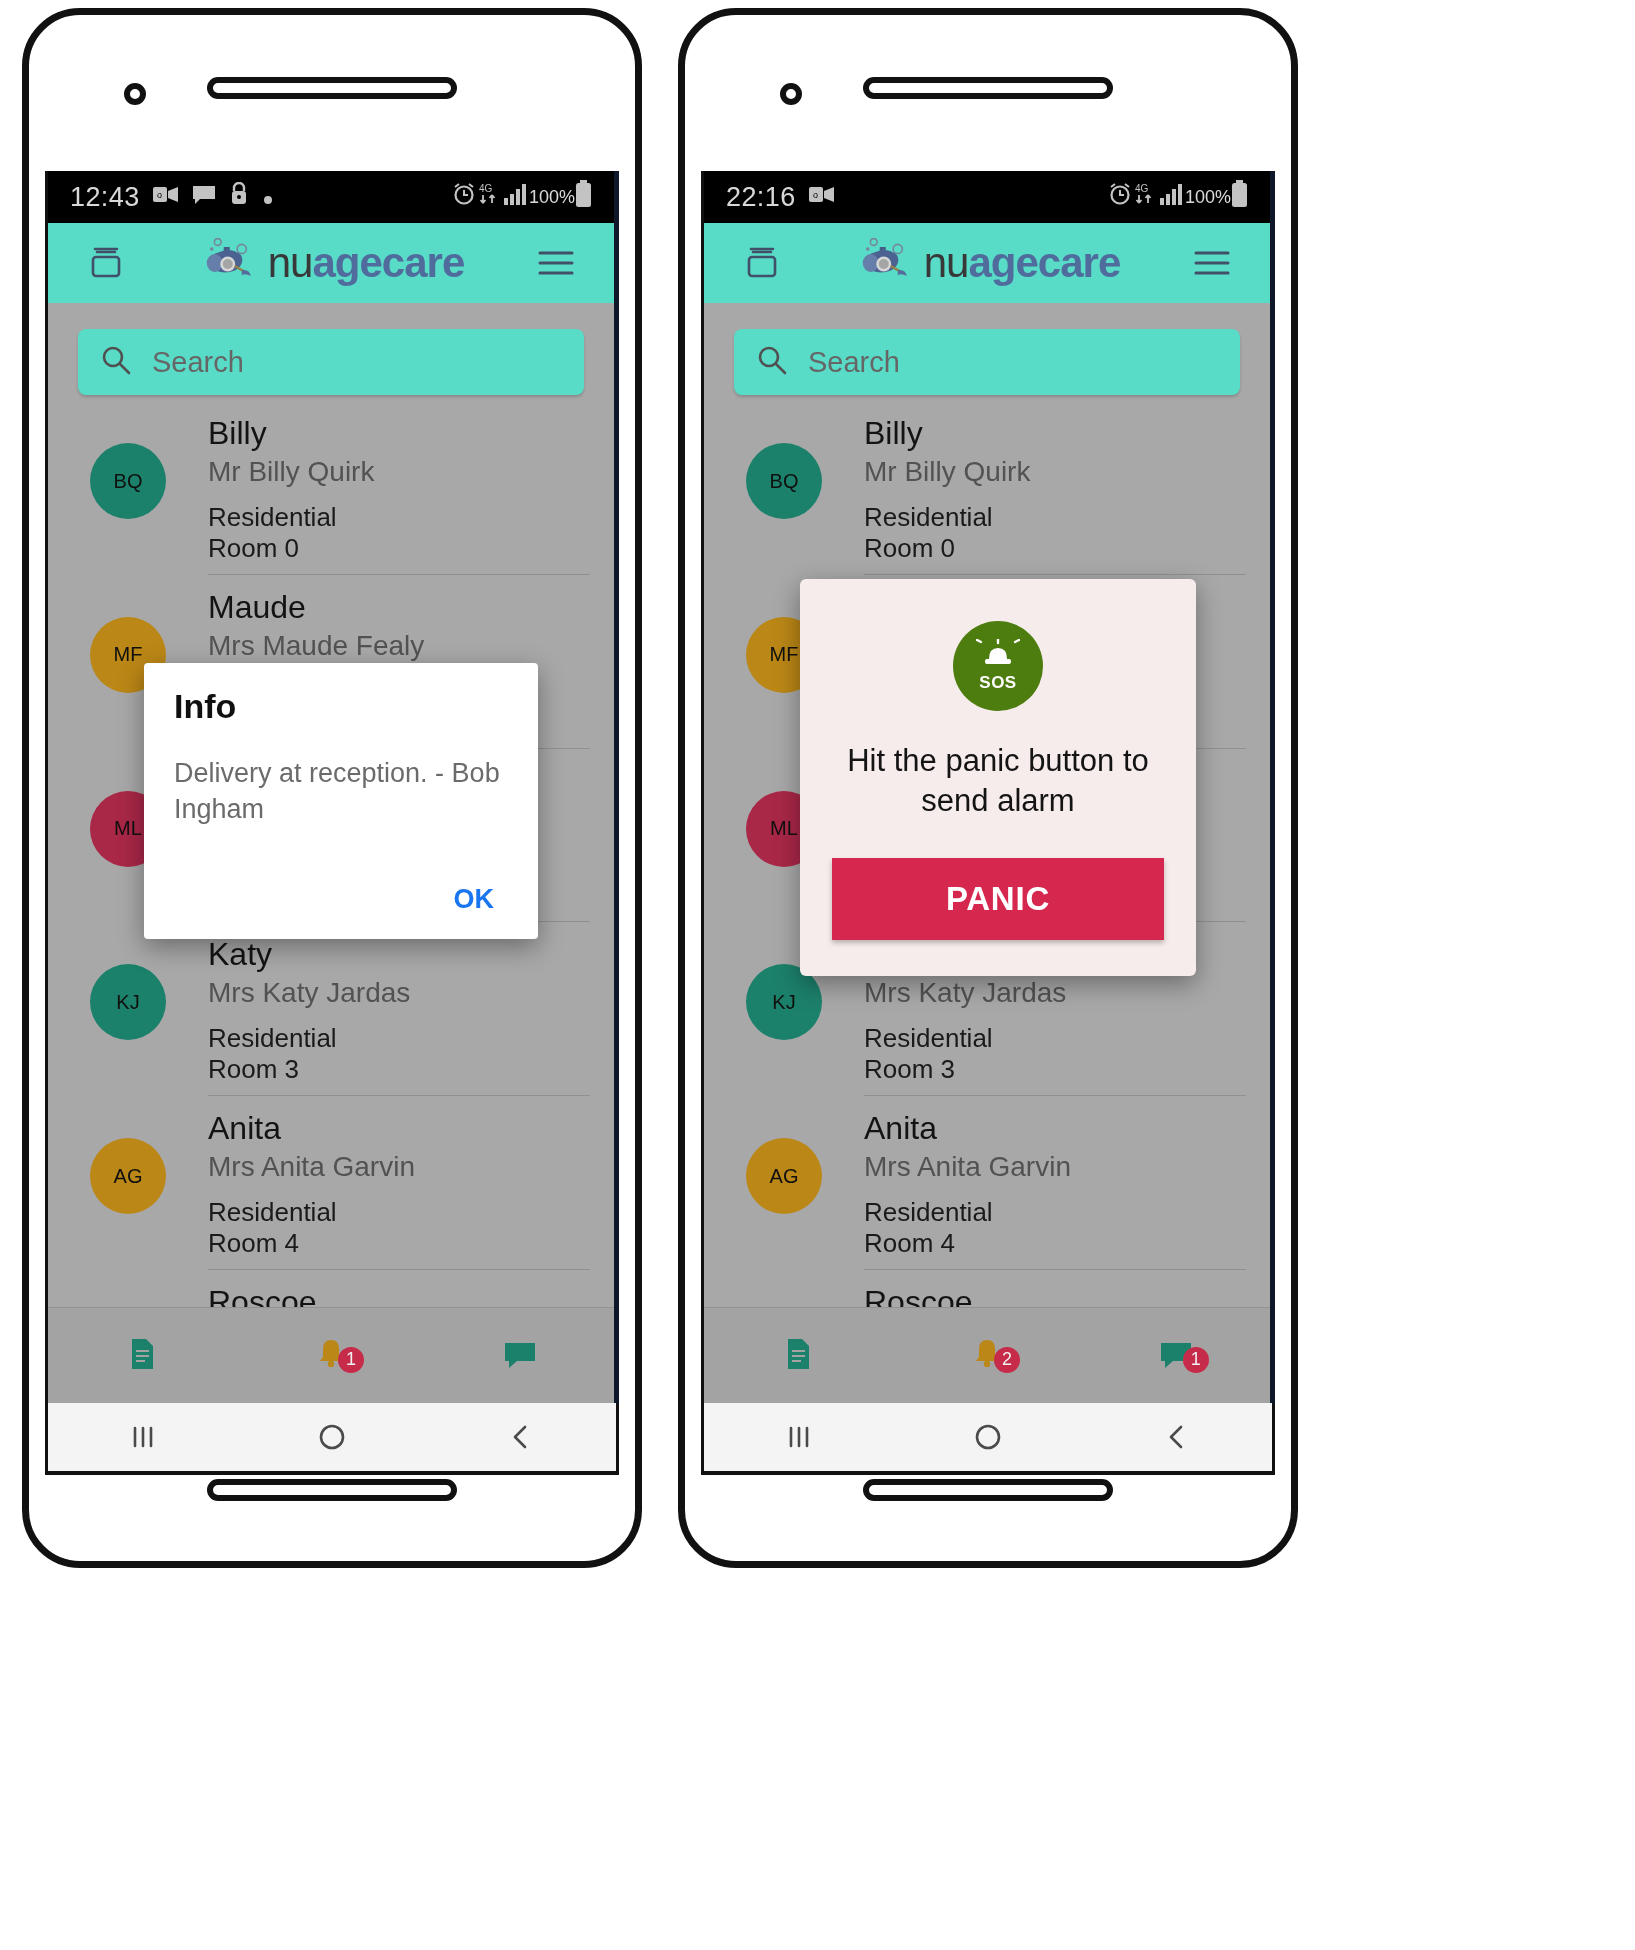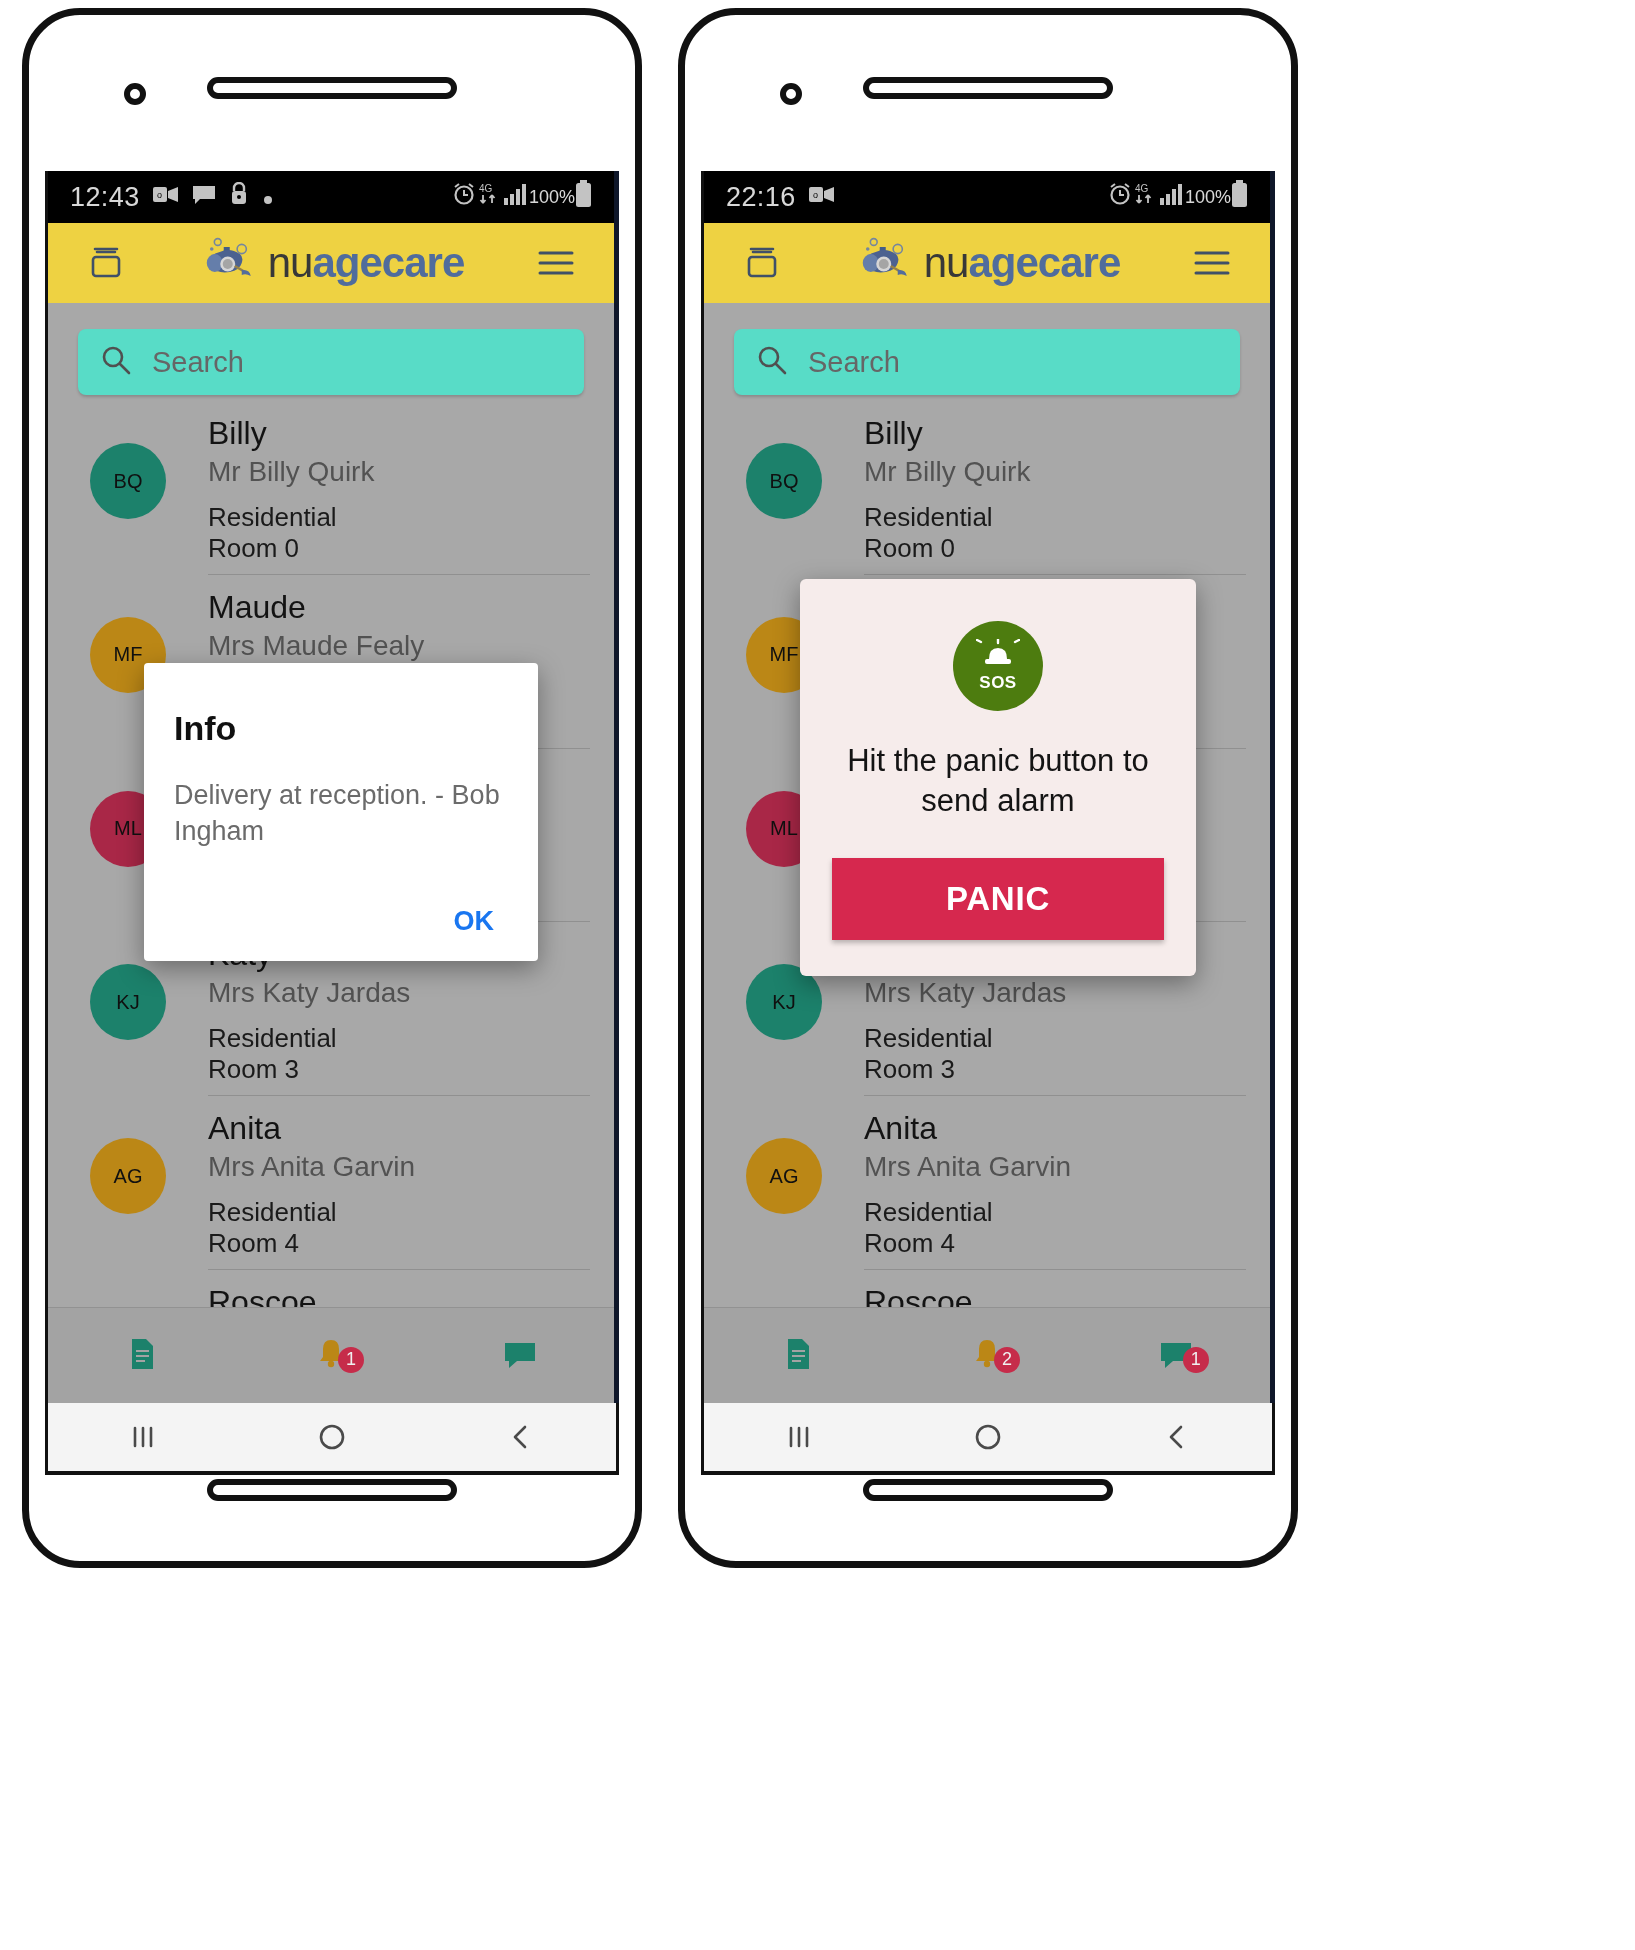--- a/index.html
+++ b/index.html
@@ -69,21 +69,21 @@
   }
   .sb-left { display:flex; align-items:center; gap:13px; }
   .sb-time { font-size: 27px; letter-spacing: .4px; color:#e6e6e6;}
   .sb-right { margin-left:auto; display:flex; align-items:center; }
   .sb-batt-text { font-size: 18px; color:#e6e6e6; }
   .ic { display:inline-block; vertical-align: middle; }
 
   
   .appbar {
     height: 80px;
-    background: #fde047;
+    background: #5eead4;
     display: flex; align-items: center;
     padding: 0 36px;
     position: relative;
   }
   .appbar .icon-btn { width: 44px; height: 44px; display:flex; align-items:center; justify-content:center; }
   .brand {
     position:absolute; left:50%; top:50%;
     transform: translate(-50%,-50%);
     display:flex; align-items:center; gap:8px;
   }
@@ -159,21 +159,21 @@
   .scrim { position:absolute; inset:0; background: rgba(0,0,0,0.06); }
 
   
   .dialog-info {
     position:absolute;
     left: 96px; top: 492px;
     width: 394px;
     background:#fff;
     border-radius: 4px;
     box-shadow: 0 8px 26px rgba(0,0,0,.36);
-    padding: 46px 30px 14px 30px;
+    padding: 24px 30px 14px 30px;
   }
   .dlg-title { font-size: 34px; font-weight:700; color:#101010; }
   .dlg-msg { font-size: 27px; color:#6b6b6b; margin-top: 30px; line-height:1.33; }
   .dlg-actions { display:flex; justify-content:flex-end; margin-top: 46px; }
   .dlg-ok { color:#1976f0; font-size:27px; font-weight:700; padding: 10px 14px; }
 
   
   .dialog-panic {
     position:absolute;
     left: 96px; top: 408px;

